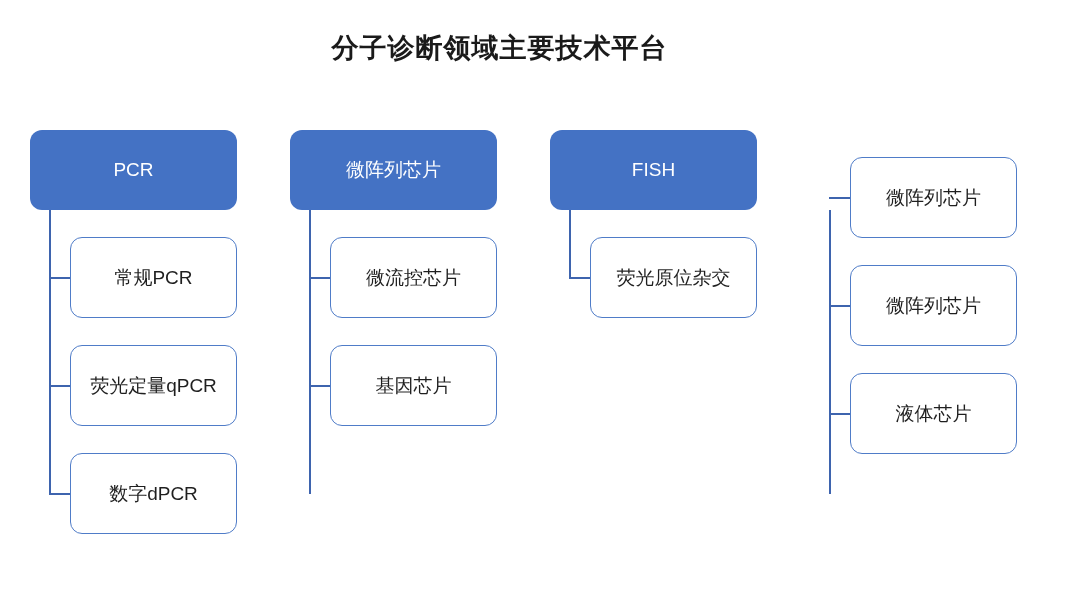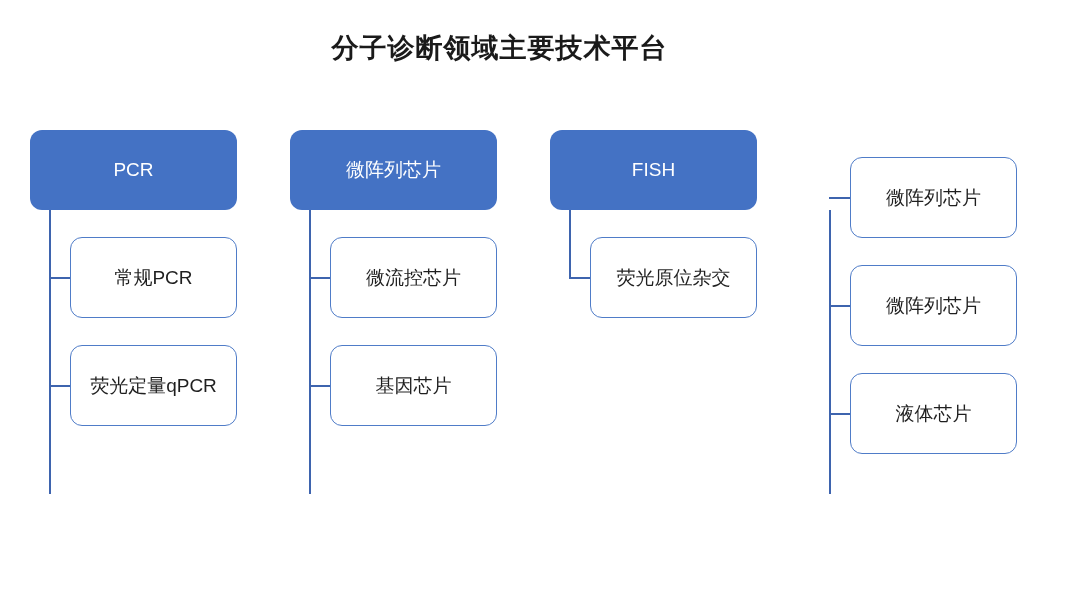--- a/index.html
+++ b/index.html
@@ -64,20 +64,21 @@
 <body>
 
 <div>
   <h1 class="title">分子诊断领域主要技术平台</h1>
 
   <div class="column c1">
     <div class="node header">PCR</div>
     <div class="trunk t3"></div>
     <div class="node child">常规PCR</div>
     <div class="node child">荧光定量qPCR</div>
+    <div class="node child">数字dPCR</div>
   </div>
 
   <div class="column c2">
     <div class="node header">微阵列芯片</div>
     <div class="trunk t3"></div>
     <div class="node child">微流控芯片</div>
     <div class="node child">基因芯片</div>
   </div>
 
   <div class="column c3">

